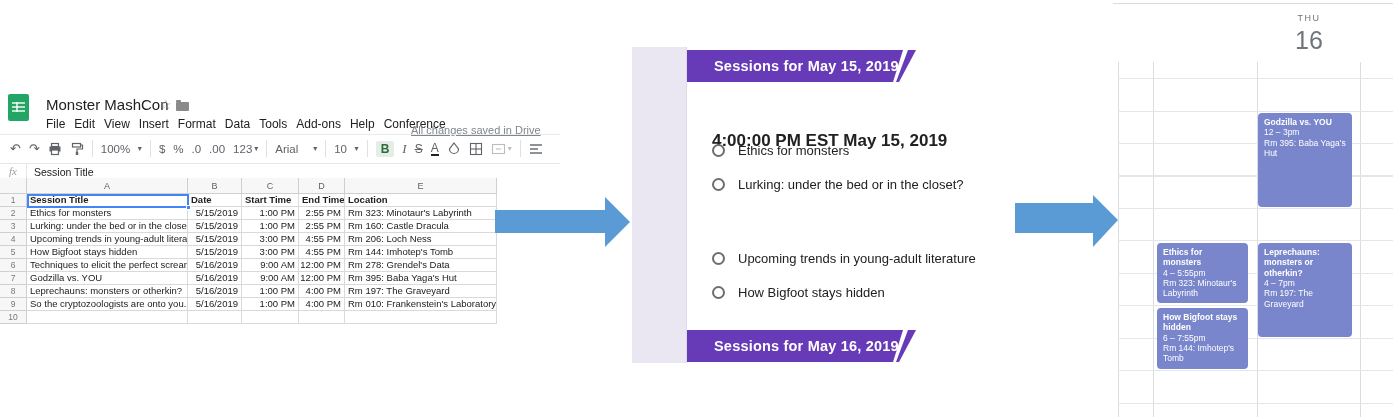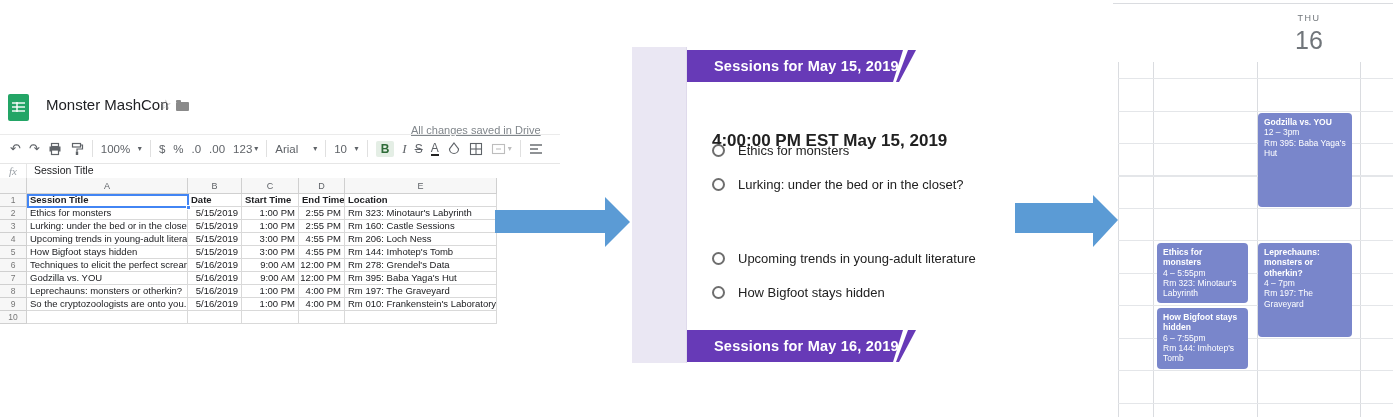--- a/index.html
+++ b/index.html
@@ -23,21 +23,21 @@
   .tb-txt { font-size:11.5px; }
   .tb-sep { width:1px; height:17px; background:#E0E0E0; }
   .caret { font-size:8px; color:#5F6368; }
   .tb-bold { background:#E4EEE5; color:#2E6B38; font-weight:bold; padding:1px 5px; border-radius:2px; font-size:12px; }
   .tb-italic { font-style:italic; font-family:"Liberation Serif", serif; font-size:13px; }
   .tb-strike { text-decoration:line-through; font-size:12px; }
   .tb-color { font-size:12px; border-bottom:2px solid #222; line-height:12px; }
   .tb svg { display:block; }
 
   .fx-bar { position:absolute; left:0; top:163px; width:560px; height:15px; border-top:1px solid #E6E6E6;
-            display:flex; align-items:flex-start; font-size:11px; }
+            display:flex; align-items:flex-end; font-size:11px; }
   .fx-label { width:27px; text-align:center; color:#9AA0A6; font-style:italic; font-family:"Liberation Serif", serif; font-size:11px; border-right:1px solid #E6E6E6; height:100%; display:flex; align-items:center; justify-content:center; }
   .fx-value { padding-left:7px; color:#202124; font-size:10.5px; }
 
   .grid { position:absolute; left:0; top:178px; width:498px; }
   .grid-row { display:flex; height:13px; }
   .grid-row.hdr-strip { height:16px; }
   .cell { border-right:1px solid #D9D9D9; border-bottom:1px solid #D9D9D9; font-size:9.5px; line-height:12px;
           color:#202124; overflow:hidden; white-space:nowrap; padding:0 3px; display:flex; align-items:center; }
   .hdr-strip .cell { background:#F7F7F7; border-color:#D0D0D0; color:#5F6368; font-size:9px; justify-content:center; }
   .gut { width:27px; background:#F7F7F7; border-color:#D0D0D0; color:#777; font-size:8.5px; justify-content:center; padding:0; }
@@ -94,20 +94,33 @@
           <line x1="0" y1="5" x2="13" y2="5"></line>
         <line x1="0" y1="9" x2="13" y2="9"></line>
           <line x1="5" y1="0" x2="5" y2="10"></line>
       </g>
     </svg>
   </div>
   <div class="ss-title">Monster MashCon</div>
   <div class="ss-star">☆</div>
   <div class="ss-folder"></div>
 
+  <div class="ss-menu">
+
+  <span class="mi">File</span>
+      <span class="mi">Edit</span>
+      <span class="mi">View</span>
+      <span class="mi">Insert</span>
+      <span class="mi">Format</span>
+      <span class="mi">Data</span>
+      <span class="mi">Tools</span>
+      <span class="mi">Add-ons</span>
+      <span class="mi">Help</span>
+      <span class="mi">Conference</span>
+    </div>
   <span class="ss-status" style="position:absolute; left:403px; top:124px;">All changes saved in Drive</span>
 
   <div class="ss-toolbar">
     <span class="tb">↶</span>
     <span class="tb">↷</span>
     <span class="tb">
       <svg width="14" height="14" viewBox="0 0 14 14" fill="none" stroke="#5F6368" stroke-width="1.2">
         <rect x="3.5" y="1.5" width="7" height="3"></rect>
           <rect x="1.5" y="4.5" width="11" height="5" fill="#5F6368" stroke="none"></rect>
           <rect x="3.5" y="8" width="7" height="4.5" fill="#fff"></rect>
@@ -201,21 +214,21 @@
           <div class="cell cd">2:55 PM</div>
           <div class="cell ce">Rm 323: Minotaur's Labyrinth</div>
         </div>
 
         <div class="grid-row">
           <div class="cell gut">3</div>
           <div class="cell ca">Lurking: under the bed or in the closet?</div>
           <div class="cell cb">5/15/2019</div>
           <div class="cell cc">1:00 PM</div>
           <div class="cell cd">2:55 PM</div>
-          <div class="cell ce">Rm 160: Castle Sessions</div>
+          <div class="cell ce">Rm 160: Castle Dracula</div>
         </div>
 
         <div class="grid-row">
           <div class="cell gut">4</div>
           <div class="cell ca">Upcoming trends in young-adult literature</div>
           <div class="cell cb">5/15/2019</div>
           <div class="cell cc">3:00 PM</div>
           <div class="cell cd">4:55 PM</div>
           <div class="cell ce">Rm 206: Loch Ness</div>
         </div>

